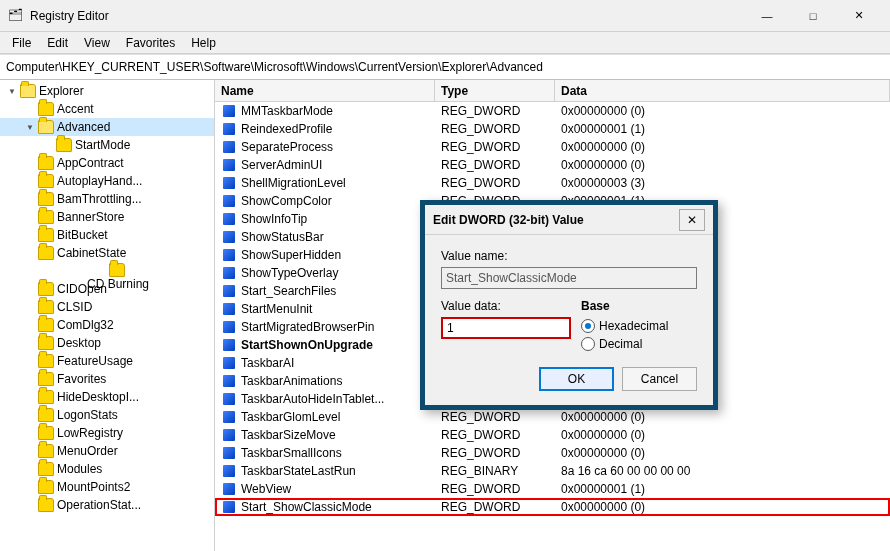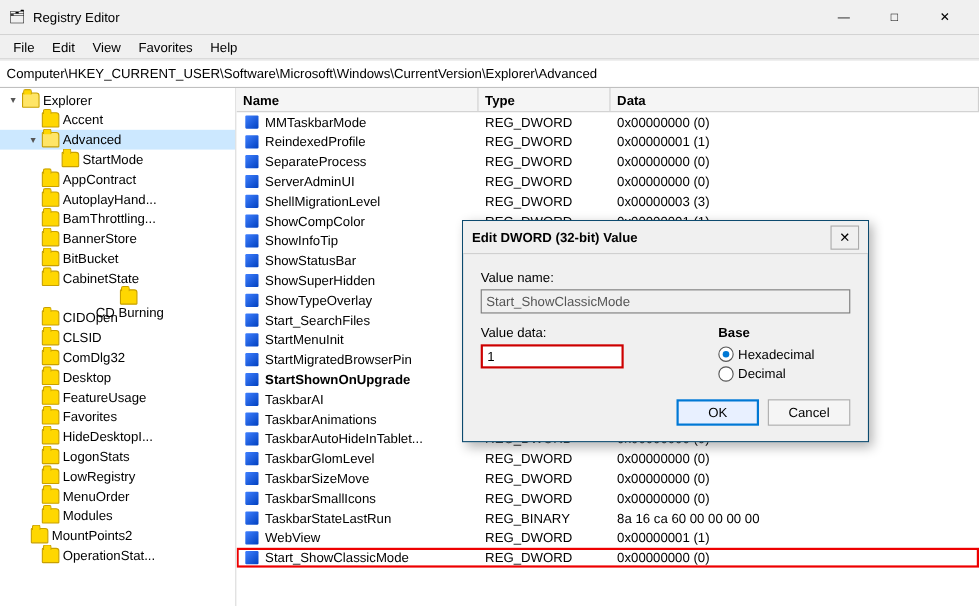--- a/index.html
+++ b/index.html
@@ -170,23 +170,23 @@
 
     
     .dialog-overlay {
       position: fixed;
       top: 0; left: 0; right: 0; bottom: 0;
       z-index: 100;
     }
     .dialog {
       position: absolute;
       top: 200px; left: 420px;
-      width: 370px;
+      width: 298px;
       background: #f0f0f0;
-      border: 1px solid #0c4a6e;
+      border: 5px solid #0c4a6e;
       box-shadow: 4px 4px 10px rgba(0,0,0,0.3);
     }
     .dialog-title-bar {
       background: #f0f0f0;
       height: 30px;
       display: flex;
       align-items: center;
       padding: 0 8px;
       border-bottom: 1px solid #d0d0d0;
       font-size: 12px;
@@ -398,21 +398,21 @@
     <div class="tree-item" style="padding-left:22px;">
       <span class="tree-expand"> </span>
       <span class="folder-icon"></span>
       <span class="tree-label">MenuOrder</span>
     </div>
     <div class="tree-item" style="padding-left:22px;">
       <span class="tree-expand"> </span>
       <span class="folder-icon"></span>
       <span class="tree-label">Modules</span>
     </div>
-    <div class="tree-item" style="padding-left:12px;">
+    <div class="tree-item" style="padding-left:22px;">
       <span class="tree-expand"> </span>
       <span class="folder-icon"></span>
       <span class="tree-label">MountPoints2</span>
     </div>
     <div class="tree-item" style="padding-left:22px;">
       <span class="tree-expand"> </span>
       <span class="folder-icon"></span>
       <span class="tree-label">OperationStat...</span>
     </div>
   </div>

